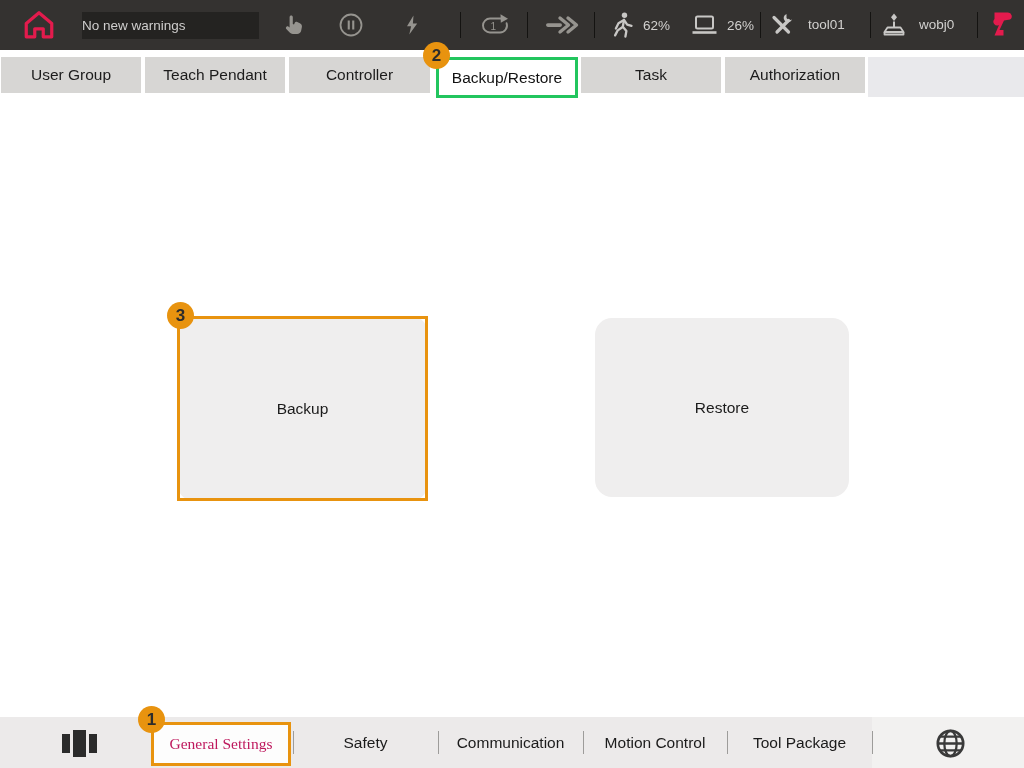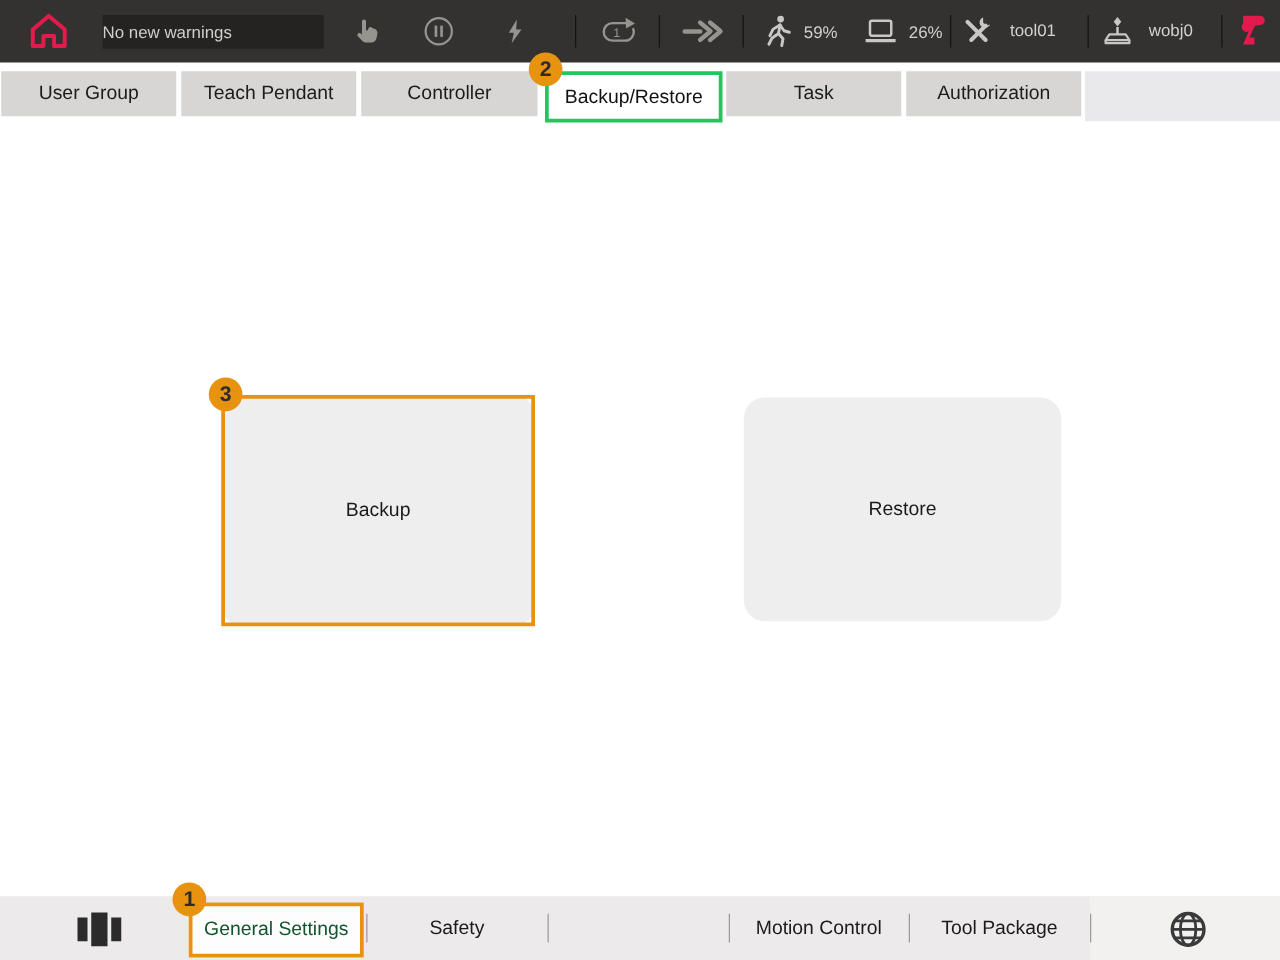--- a/index.html
+++ b/index.html
@@ -62,21 +62,21 @@
   .nav-label {
     position:absolute; top:0; height:51px;
     display:flex; align-items:center; justify-content:center;
     font-size:15.5px; color:#1b1b1b;
   }
   .nav-div { position:absolute; top:14px; width:1px; height:23px; background:#9d9c9a; }
   .gs-box {
     position:absolute; left:151px; top:722px; width:140px; height:44px;
     background:#fdfdfd; border:3px solid #e8930f;
     display:flex; align-items:center; justify-content:center;
-    font-size:15.5px; color:#14532d; z-index:4;
+    font-size:15.5px; color:#be185d; z-index:4;font-family:Liberation Serif, serif;
   }
   .bars-icon { position:absolute; left:62px; top:729px; display:flex; align-items:center; gap:3px; height:28px; }
   .bars-icon .b1 { width:8px; height:19px; background:#2b2b2b; }
   .bars-icon .b2 { width:13px; height:27px; background:#2b2b2b; }
   .globe-wrap { position:absolute; left:934px; top:727px; }
 </style>
 </head>
 <body>
 
 <div class="topbar">
@@ -136,21 +136,21 @@
   <div class="abs" style="left:609px; top:11px; gap:8px;">
     <svg width="26" height="28" viewBox="0 0 26 28">
       <circle cx="15.5" cy="4.2" r="2.7" fill="#C8C7C5"></circle>
       <g stroke="#C8C7C5" stroke-width="2.3" fill="none" stroke-linecap="round" stroke-linejoin="round">
         <path d="M15 9 l-5.5 3.3 -2.6 5.2"></path>
         <path d="M15 9 l3.2 4.6 4.3 1.2"></path>
         <path d="M15 9 l-1.2 6.8 3.6 4.2 -1 5.5"></path>
         <path d="M13.3 16.2 l-4.6 3.2 -2.6 5"></path>
       </g>
     </svg>
-    <span class="tb-text">59%</span>
+    <span class="tb-text">62%</span>
   </div>
 
   <div class="abs" style="left:691px; top:14px; gap:9px;">
     <svg width="27" height="22" viewBox="0 0 27 22">
       <rect x="5" y="2.5" width="17" height="12" rx="1.5" fill="none" stroke="#C8C7C5" stroke-width="2"></rect>
       <path d="M1.5 18.5 h24" stroke="#C8C7C5" stroke-width="2.6"></path>
     </svg>
     <span class="tb-text">26%</span>
   </div>
 
@@ -236,20 +236,23 @@
 
   <div class="bars-icon" style="left:62px; top:12px; position:absolute;">
     <div class="b1"></div>
     <div class="b2"></div>
     <div class="b1"></div>
   </div>
 
   <div class="nav-label" style="left:293px; width:145px;">
       <span>Safety</span>
     </div>
+  <div class="nav-label" style="left:438px; width:145px;">
+      <span>Communication</span>
+    </div>
   <div class="nav-label" style="left:583px; width:144px;">
       <span>Motion Control</span>
     </div>
   <div class="nav-label" style="left:727px; width:145px;">
       <span>Tool Package</span>
     </div>
 
   <div class="nav-div" style="left:293px;"></div>
   <div class="nav-div" style="left:438px;"></div>
   <div class="nav-div" style="left:583px;"></div>

